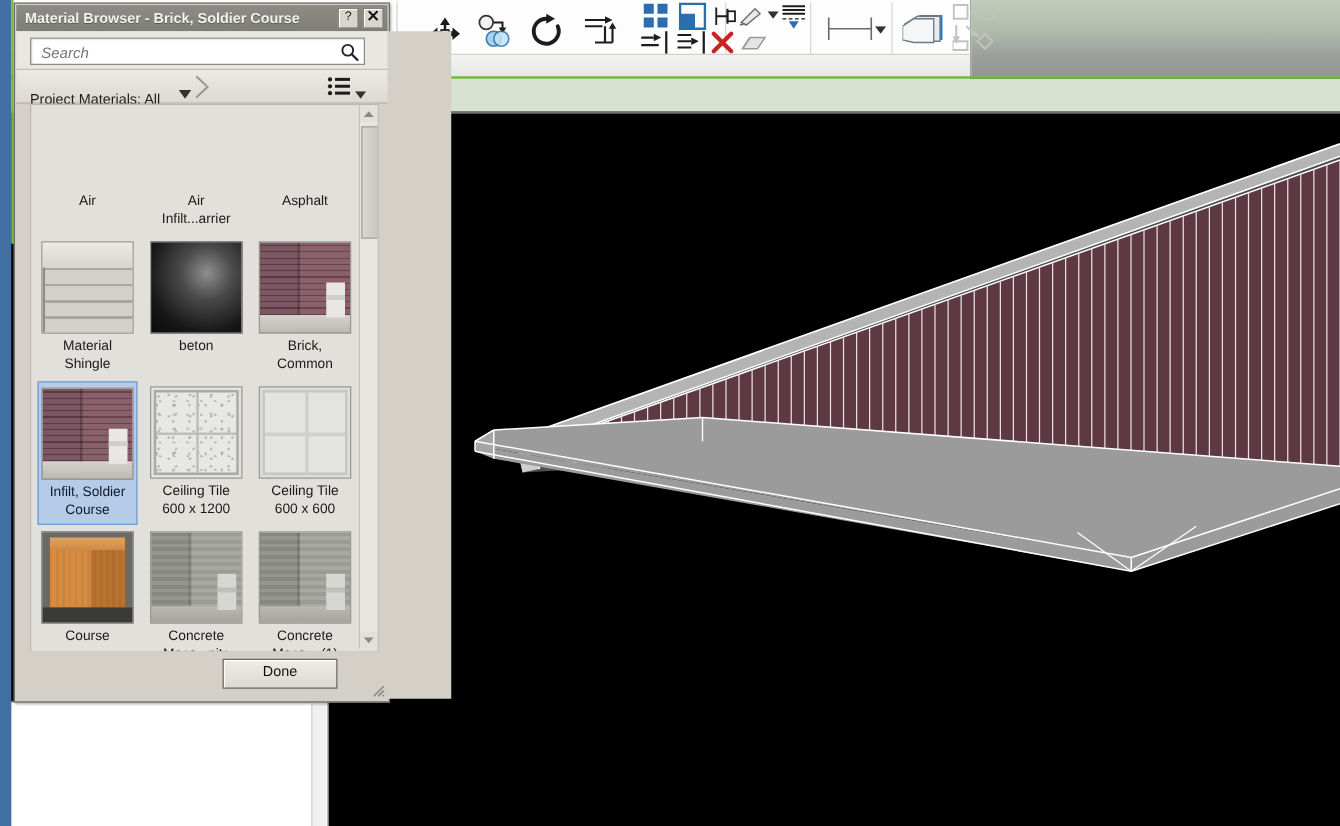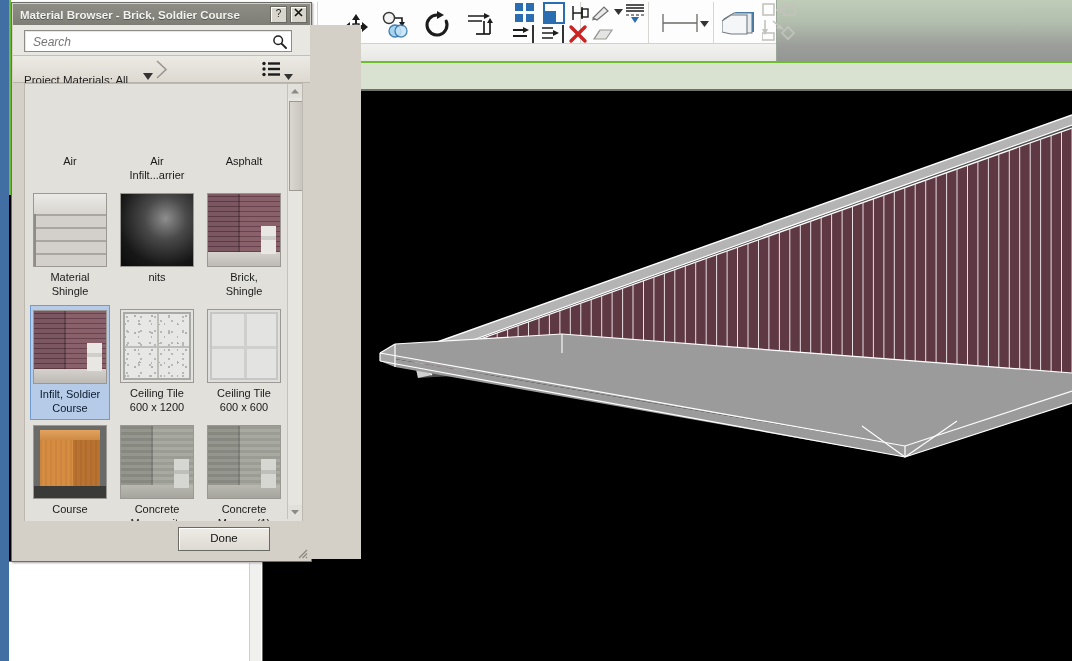--- a/index.html
+++ b/index.html
@@ -498,32 +498,32 @@
               <div class="thumb" style="background: linear-gradient(rgb(227, 225, 221) 0px, rgb(227, 225, 221) 30%, rgb(201, 198, 193) 30%, rgb(201, 198, 193) 100%);">
                 <div style="position:absolute;left:0;right:0;top:28%;bottom:0;background:repeating-linear-gradient(0deg,#d3d0cb 0 11px,#a9a6a1 11px 13px);"></div>
                 <div style="position:absolute;left:0;right:0;top:0;height:28%;background:linear-gradient(180deg,#eceae6,#d8d5d0);"></div>
                 <div style="position:absolute;left:0;top:28%;width:2px;bottom:0;background:#8f8c88;"></div>
               </div>
               <div class="cap">Material
 Shingle</div>
             </div>
             <div class="cell" style="left: 92px; top: 116px; padding-top: 4px; padding-bottom: 4px;">
               <div class="thumb" style="background: radial-gradient(circle at 62% 34%, rgb(142, 142, 142) 0%, rgb(74, 74, 74) 32%, rgb(23, 23, 23) 72%, rgb(11, 11, 11) 100%), rgb(17, 17, 17);"></div>
-              <div class="cap">nits</div>
+              <div class="cap">beton</div>
             </div>
             <div class="cell" style="left: 179px; top: 116px; padding-top: 4px; padding-bottom: 4px;">
               <div class="thumb" style="background: linear-gradient(90deg, rgb(107, 68, 80) 0px, rgb(107, 68, 80) 42%, rgb(124, 79, 91) 42%, rgb(124, 79, 91) 100%);">
                 <div style="position:absolute;inset:0;background:repeating-linear-gradient(0deg,rgba(255,255,255,.10) 0 4px,rgba(0,0,0,.16) 4px 5px);"></div>
                 <div style="position:absolute;left:0;right:0;bottom:0;height:20%;background:linear-gradient(180deg,#d5d2cd,#bdbab5);"></div>
                 <div style="position:absolute;left:41%;top:0;bottom:20%;width:2px;background:rgba(0,0,0,.28);"></div>
                 <div style="position:absolute;right:6%;bottom:16%;width:20%;height:40%;background:#e8e7e4;"></div>
                 <div style="position:absolute;right:6%;bottom:36%;width:20%;height:4px;background:#cfcecb;"></div>
               </div>
               <div class="cap">Brick,
-Shingle</div>
+Common</div>
             </div>
             <div class="cell sel" style="left: 5px; top: 232px; padding-top: 4px; padding-bottom: 4px;">
               <div class="thumb" style="background: linear-gradient(90deg, rgb(107, 68, 80) 0px, rgb(107, 68, 80) 42%, rgb(124, 79, 91) 42%, rgb(124, 79, 91) 100%);">
                 <div style="position:absolute;inset:0;background:repeating-linear-gradient(0deg,rgba(255,255,255,.10) 0 4px,rgba(0,0,0,.16) 4px 5px);"></div>
                 <div style="position:absolute;left:0;right:0;bottom:0;height:20%;background:linear-gradient(180deg,#d5d2cd,#bdbab5);"></div>
                 <div style="position:absolute;left:41%;top:0;bottom:20%;width:2px;background:rgba(0,0,0,.28);"></div>
                 <div style="position:absolute;right:6%;bottom:16%;width:20%;height:40%;background:#e8e7e4;"></div>
                 <div style="position:absolute;right:6%;bottom:36%;width:20%;height:4px;background:#cfcecb;"></div>
               </div>
               <div class="cap">Infilt, Soldier

